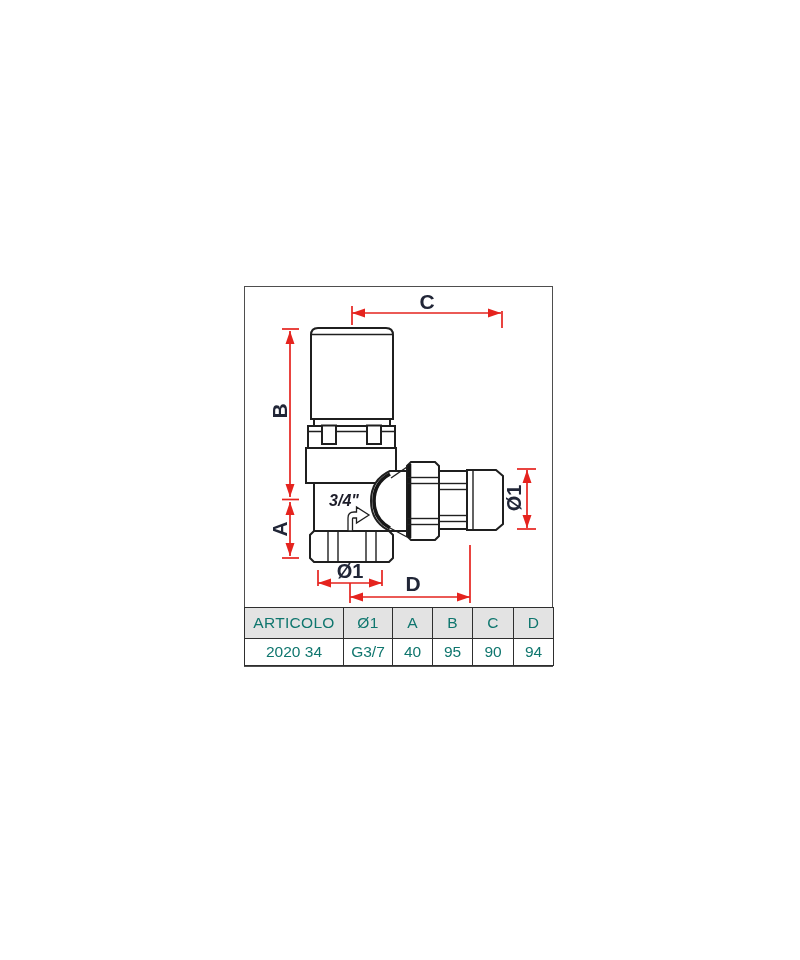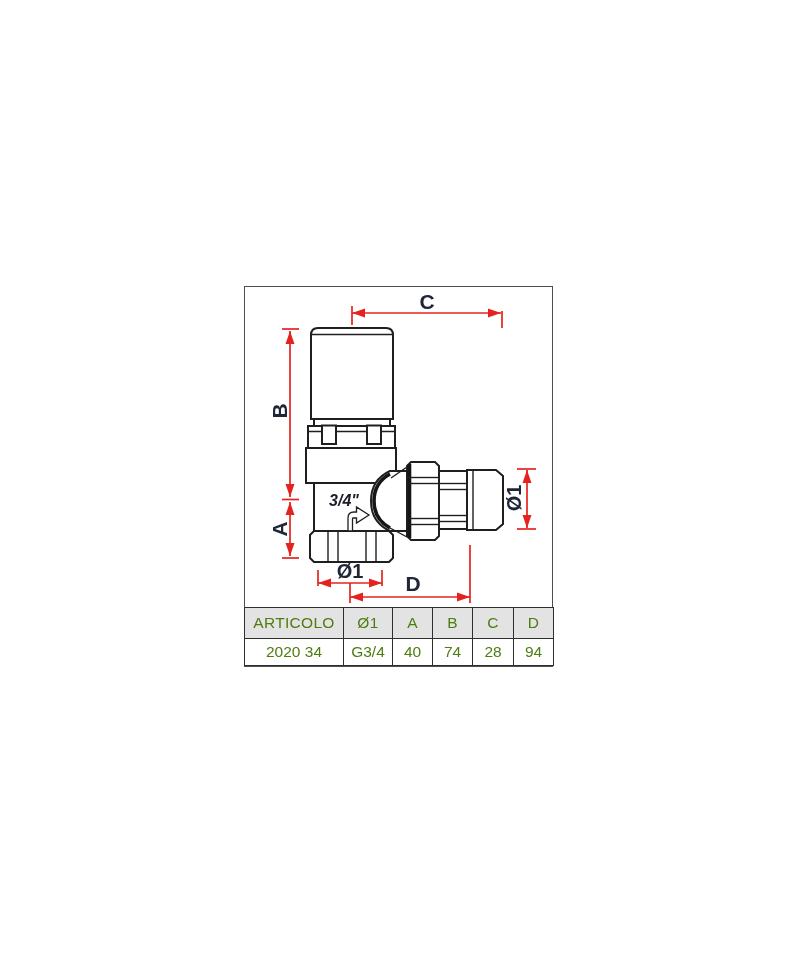--- a/index.html
+++ b/index.html
@@ -13,21 +13,21 @@
   .thick{fill:none;stroke:#161616;stroke-width:3.6;}
   .dim{stroke:#e5231e;stroke-width:1.7;fill:none;}
   .dimhead{fill:#e5231e;stroke:none;}
   .dimlabel{fill:#212637;font-family:"Liberation Sans",sans-serif;font-size:21px;font-weight:bold;}
   .dialabel{fill:#212637;font-family:"Liberation Sans",sans-serif;font-size:20px;font-weight:bold;}
   .marking{fill:#1c1c28;font-family:"Liberation Sans",sans-serif;font-size:16px;
            font-weight:bold;font-style:italic;}
   #spec-table{position:absolute;left:244px;top:607px;width:309px;border-collapse:collapse;
               table-layout:fixed;}
   #spec-table th,#spec-table td{box-sizing:border-box;border:1.6px solid #2e2e2e;
-              text-align:center;vertical-align:middle;color:#4d7c0f;
+              text-align:center;vertical-align:middle;color:#0f766e;
               font-family:"Liberation Sans",sans-serif;font-size:15.5px;font-weight:400;
               padding:0;white-space:nowrap;}
   #spec-table th{background:#e3e3e3;height:31px;letter-spacing:0.3px;}
   #spec-table td{background:#ffffff;height:27px;}
 </style>
 </head>
 <body>
 
 <div id="canvas">
   <div id="frame"></div>
@@ -150,21 +150,21 @@
         <th>Ø1</th>
         <th>A</th>
         <th>B</th>
         <th>C</th>
         <th>D</th>
       </tr>
     </thead>
     <tbody>
       <tr>
         <td>2020 34</td>
-        <td>G3/4</td>
+        <td>G3/7</td>
         <td>40</td>
-        <td>74</td>
-        <td>28</td>
+        <td>95</td>
+        <td>90</td>
         <td>94</td>
       </tr>
     </tbody>
   </table>
 </div>
 
 </body></html>

